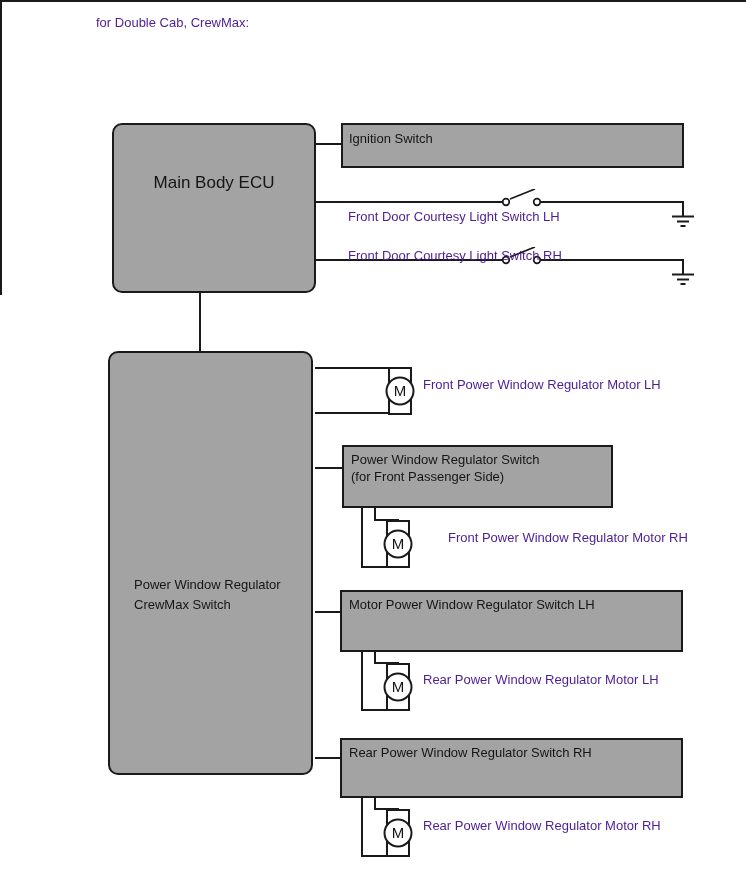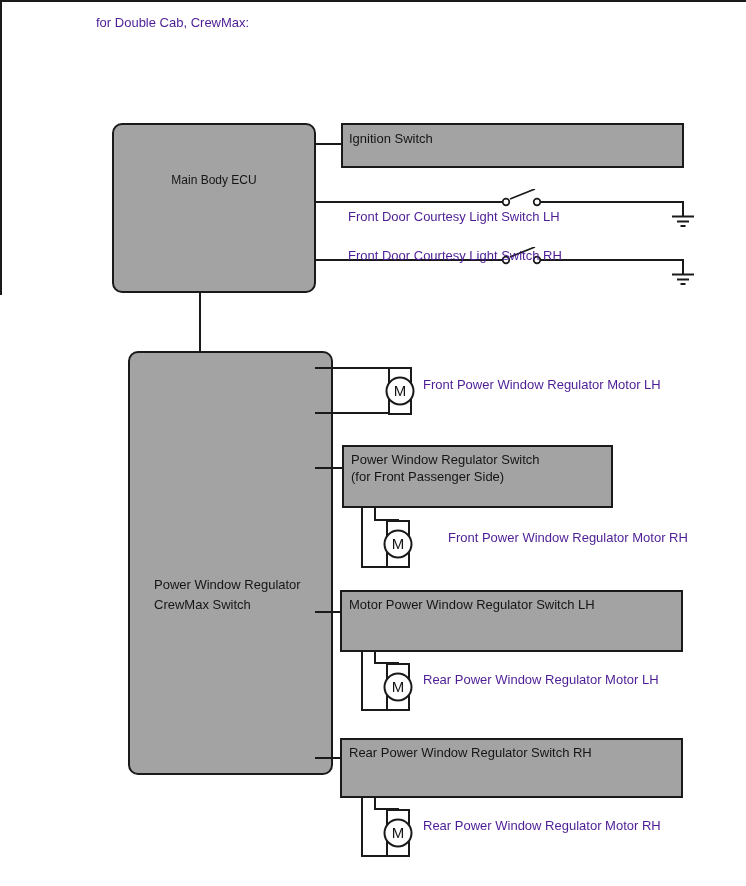--- a/index.html
+++ b/index.html
@@ -7,21 +7,21 @@
     position:relative;width:746px;height:886px;background:#ffffff;
     font-family:"Liberation Sans", sans-serif;color:#151515;overflow:hidden;
   }
   .lbl{position:absolute;font-size:13px;line-height:16px;white-space:nowrap;color:#4c1d95;}
   .box{position:absolute;border:2px solid #1a1a1a;background:#a3a3a3;box-sizing:border-box;font-size:13px;}
   .rounded{border-radius:10px;}
   .hw{position:absolute;height:2px;background:#1a1a1a;}
   .vw{position:absolute;width:2px;background:#1a1a1a;}
   .sym{position:absolute;}
   .boxlabel{font-size:13px;line-height:17px;white-space:nowrap;}
-  .ecu-label{text-align:center;padding-top:48px;font-size:12px;}
+  .ecu-label{text-align:center;padding-top:48px;font-size:17px;}
   .master-label{padding-top:222px;padding-left:24px;font-size:13px;line-height:20px;}
   .pad{padding-top:5px;padding-left:6px;}
 </style>
 </head>
 <body>
 
 <div class="canvas">
 
   <div class="hw" style="left:0;top:1;width:746px;"></div>
   <div class="vw" style="left:0;top:0;height:295px;"></div>
@@ -62,21 +62,21 @@
   <svg class="sym" style="left:667px;top:260px;" width="32" height="28" viewBox="0 0 32 28">
     <line x1="16" y1="0" x2="16" y2="14" stroke="#1a1a1a" stroke-width="2"></line>
     <line x1="5" y1="14.5" x2="27" y2="14.5" stroke="#1a1a1a" stroke-width="2"></line>
     <line x1="10" y1="19.5" x2="22" y2="19.5" stroke="#1a1a1a" stroke-width="2"></line>
     <line x1="13.5" y1="24" x2="18.5" y2="24" stroke="#1a1a1a" stroke-width="2"></line>
   </svg>
   <div class="lbl" style="left:348px;top:248px;">Front Door Courtesy Light Switch RH</div>
 
   <div class="vw" style="left:199px;top:292px;height:60px;"></div>
 
-  <div class="box rounded" style="left:128px;top:351px;width:205px;height:424px;">
+  <div class="box rounded" style="left:108px;top:351px;width:205px;height:424px;">
     <div class="master-label">
       <div>Power Window Regulator</div>
       <div>CrewMax Switch</div>
     </div>
   </div>
 
   <div class="hw" style="left:315px;top:367px;width:86px;"></div>
   <div class="hw" style="left:315px;top:412px;width:86px;"></div>
   <svg class="sym" style="left:384px;top:365.5px;" width="32" height="50" viewBox="0 0 32 50">
     <rect x="5" y="2" width="22" height="46" fill="#fff" stroke="#1a1a1a" stroke-width="2"></rect>

